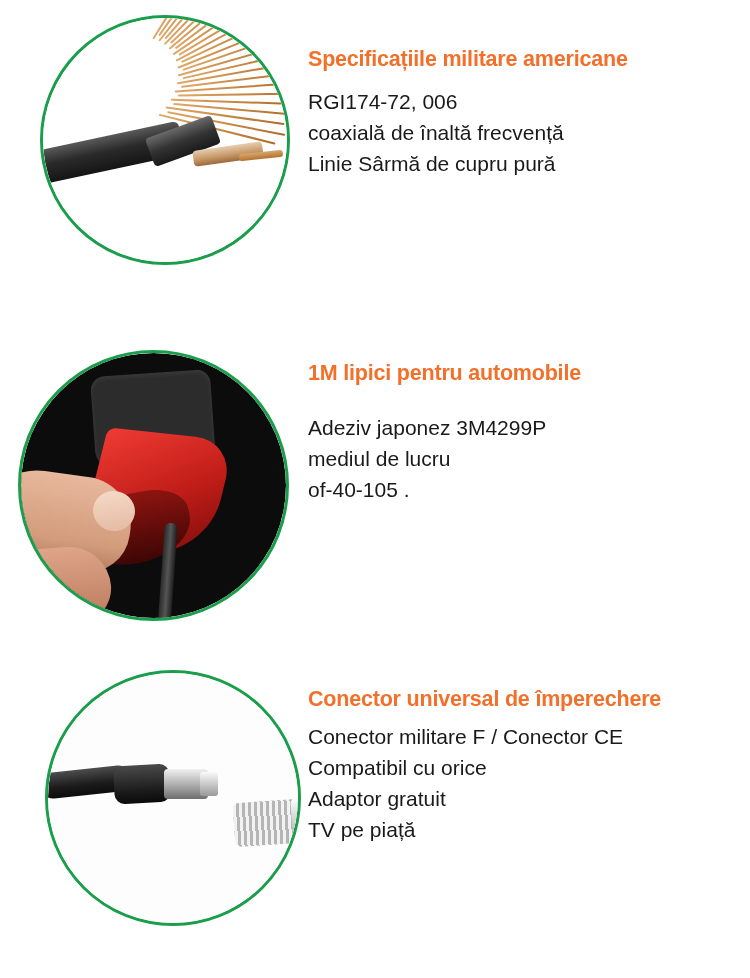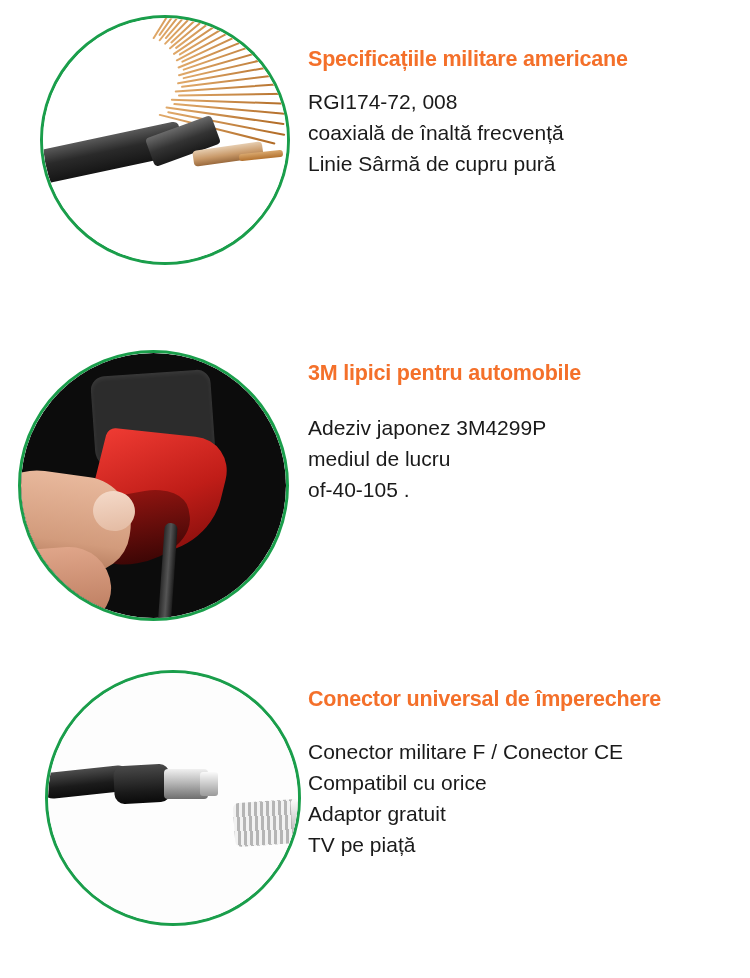--- a/index.html
+++ b/index.html
@@ -61,21 +61,21 @@
 
   .head {
     color: #f4702a;
     font-weight: bold;
     font-size: 21.5px;
     line-height: 26px;
     margin: 0 0 14px 0;
     letter-spacing: -0.2px;
   }
   #feature-1 .head { margin-bottom: 26px; }
-  #feature-2 .head { margin-bottom: 24px; }
+  #feature-2 .head { margin-bottom: 9px; }
 
   .body-line {
     color: #1a1a1a;
     font-size: 21px;
     line-height: 31px;
     white-space: nowrap;
   }
 
   
   .img1-bg { position: absolute; inset: 0; background: #ffffff; }
@@ -275,21 +275,21 @@
         </div>
         <div class="cable-jacket"></div>
         <div class="cable-jacket2"></div>
         <div class="dielectric"></div>
         <div class="center-pin"></div>
       </div>
     </div>
   </div>
   <div class="text-col">
     <h2 class="head">Specificațiile militare americane</h2>
-    <div class="body-line">RGI174-72, 008</div>
+    <div class="body-line">RGI174-72, 006</div>
     <div class="body-line">coaxială de înaltă frecvență</div>
     <div class="body-line">Linie Sârmă de cupru pură</div>
   </div>
 </section>
 
 <section class="feature" id="feature-1">
   <div class="circle-wrap">
     <div class="circle" id="circle-1">
       <div class="circle-inner">
         <div class="img2-bg"></div>
@@ -297,21 +297,21 @@
         <div class="pad-red"></div>
         <div class="pad-red2"></div>
         <div class="wire-out"></div>
         <div class="finger1"></div>
         <div class="nail1"></div>
         <div class="finger2"></div>
       </div>
     </div>
   </div>
   <div class="text-col">
-    <h2 class="head">3M lipici pentru automobile</h2>
+    <h2 class="head">1M lipici pentru automobile</h2>
     <div class="body-line">Adeziv japonez 3M4299P</div>
     <div class="body-line">mediul de lucru</div>
     <div class="body-line">of-40-105 .</div>
   </div>
 </section>
 
 <section class="feature" id="feature-2">
   <div class="circle-wrap">
     <div class="circle" id="circle-2">
       <div class="circle-inner">

